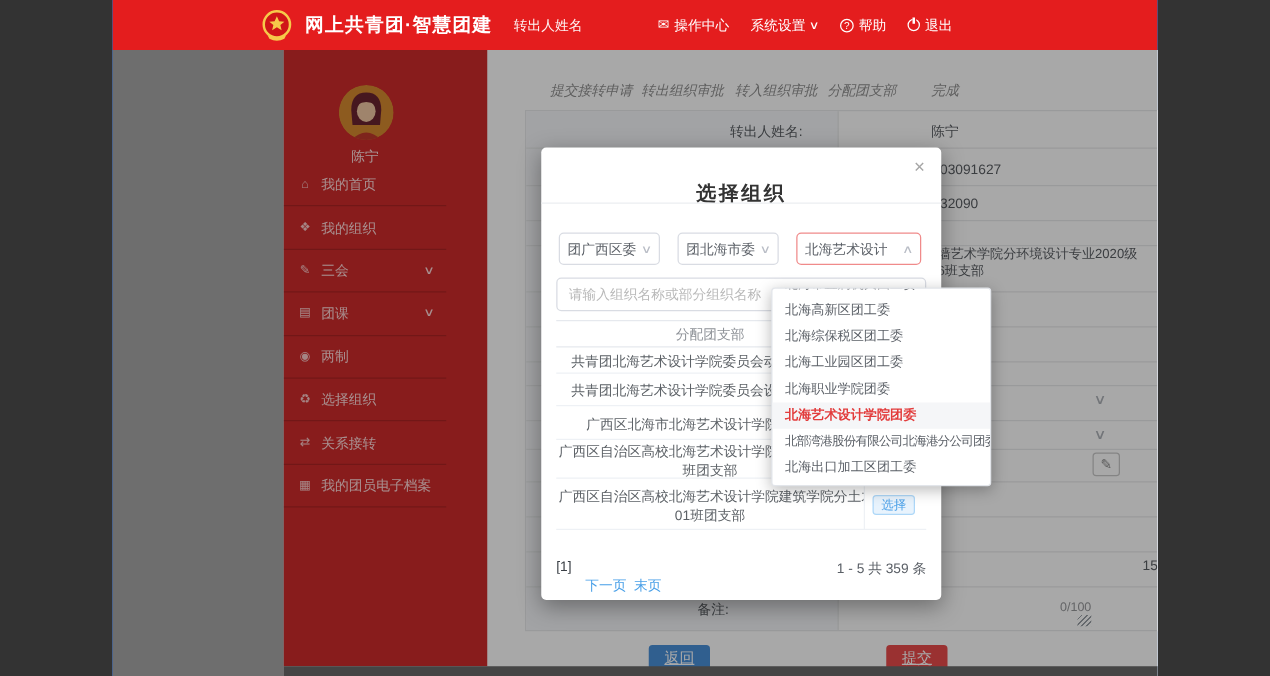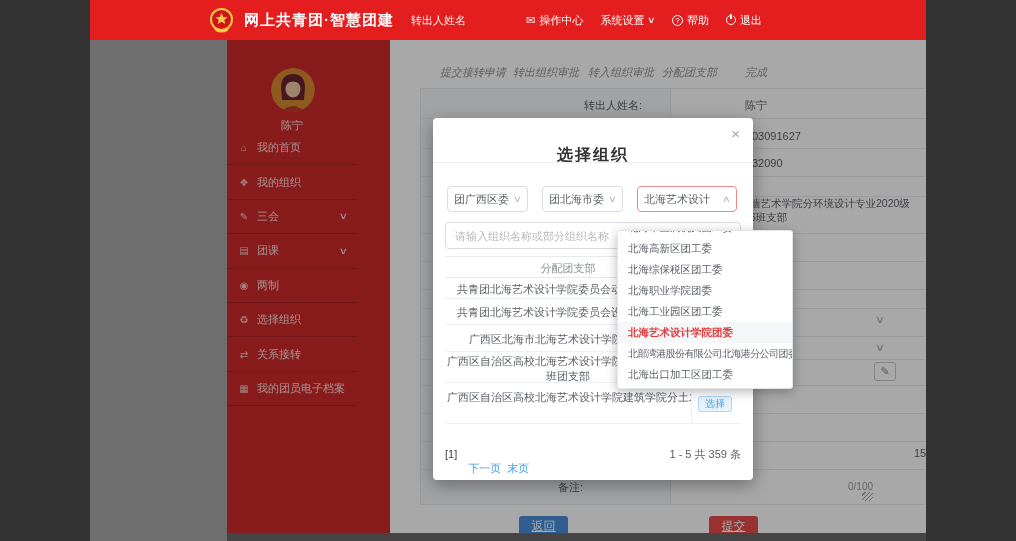--- a/index.html
+++ b/index.html
@@ -270,20 +270,21 @@
           </div>
           <div class="m-row" style="height: 27px;">
             <div class="l1" style="padding-left:24px; padding-top:6.5px;">广西区北海市北海艺术设计学院人文学</div>
           </div>
           <div class="m-row" style="height: 31px;">
             <div class="l1" style="padding-left:2px; padding-top:2px;">广西区自治区高校北海艺术设计学院建筑学院分</div>
             <div class="l2">班团支部</div>
           </div>
           <div class="m-row" style="height: 41px;">
             <div class="l1" style="padding-left:2px; padding-top:6.5px;">广西区自治区高校北海艺术设计学院建筑学院分土木工程专业2018级</div>
+            <div class="l2">01班团支部</div>
             <div class="m-action" style="top: 12.5px;">选择</div>
           </div>
         </div>
       <div class="m-vline"></div>
       <div class="m-scrollthumb"></div>
     </div>
 
     <div class="m-pager">
       <div class="pg-left">
         <span class="pg-cur">[1]</span>
@@ -291,20 +292,20 @@
         <span class="pg-link" style="margin-left:-5px;">末页</span>
       </div>
       <div>1 - 5  共 359 条</div>
     </div>
   </div>
 
   <div class="dd-panel">
       <div class="dd-item first-clip">北海市直属机关团工委</div>
       <div class="dd-item">北海高新区团工委</div>
       <div class="dd-item">北海综保税区团工委</div>
+      <div class="dd-item">北海工业园区团工委</div>
       <div class="dd-item">北海职业学院团委</div>
-      <div class="dd-item">北海工业园区团工委</div>
       <div class="dd-item selected">北海艺术设计学院团委</div>
       <div class="dd-item long">北部湾港股份有限公司北海港分公司团委</div>
       <div class="dd-item">北海出口加工区团工委</div>
     </div>
 
 </div>
 
 </body></html>

